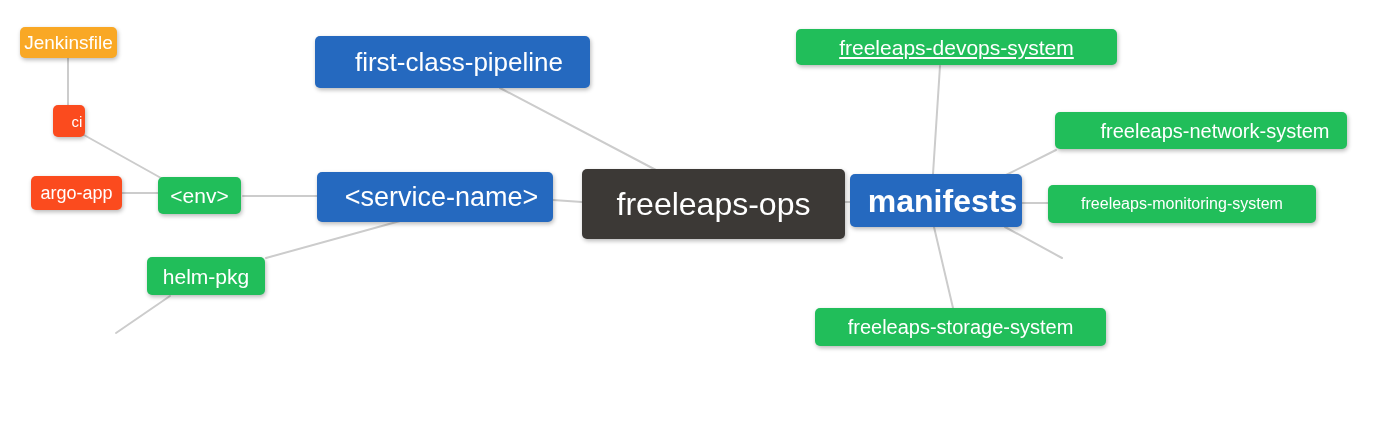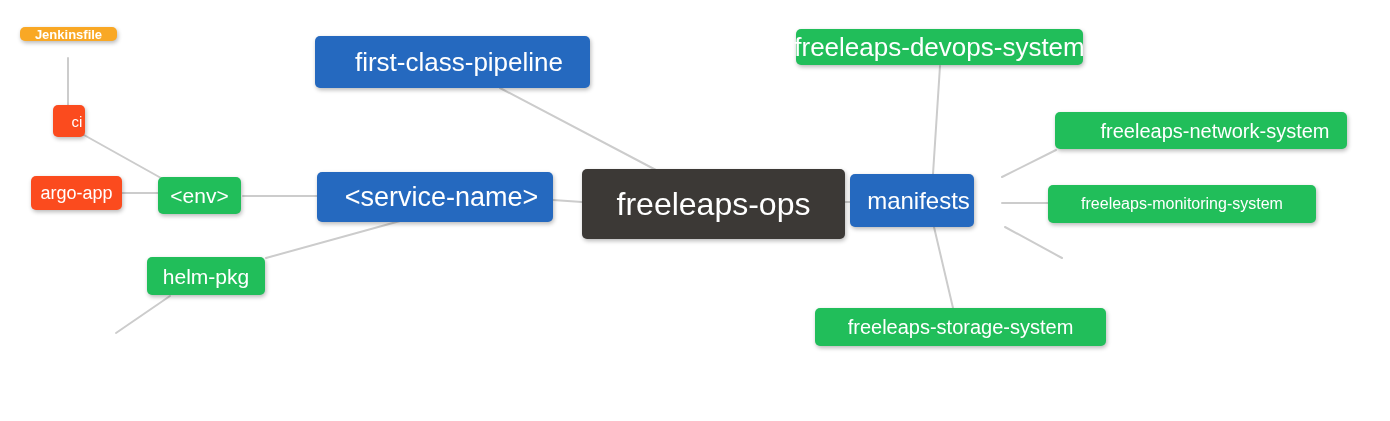--- a/index.html
+++ b/index.html
@@ -26,29 +26,29 @@
     cursor: pointer;
     line-height: 1;
   }
   .c-dark   { background: #3c3936; }
   .c-blue   { background: #2569bf; padding-left: 13px; }
   .c-green  { background: #21be5a; }
   .c-red    { background: #fb4b1e; }
   .c-orange { background: #f9a825; }
 
   
-  .n-jenkinsfile { left: 20px;  top: 27px;  width: 97px;  height: 14px; font-size: 13px; font-weight: bold; }
+  .n-jenkinsfile { left: 20px;  top: 27px;  width: 97px;  height: 31px; font-size: 19px; }
   .n-ci          { left: 53px;  top: 105px; width: 32px;  height: 32px; font-size: 15px; padding-left: 16px; }
   .n-argo-app    { left: 31px;  top: 176px; width: 91px;  height: 34px; font-size: 18px; }
   .n-env         { left: 158px; top: 177px; width: 83px;  height: 37px; font-size: 21px; }
   .n-service     { left: 317px; top: 172px; width: 236px; height: 50px; font-size: 27px; }
   .n-pipeline    { left: 315px; top: 36px;  width: 275px; height: 52px; font-size: 26px; }
   .n-root        { left: 582px; top: 169px; width: 263px; height: 70px; font-size: 32px; }
-  .n-manifests   { left: 850px; top: 174px; width: 124px; height: 53px; font-size: 24px; }
-  .n-devops      { left: 796px; top: 29px;  width: 287px; height: 36px; font-size: 26px; }
+  .n-manifests   { left: 850px; top: 174px; width: 172px; height: 53px; font-size: 32px; font-weight: bold; }
+  .n-devops      { left: 796px; top: 29px;  width: 321px; height: 36px; font-size: 21px; text-decoration: underline; }
   .n-network     { left: 1055px;top: 112px; width: 292px; height: 37px; font-size: 20px; padding-left: 28px; }
   .n-monitoring  { left: 1048px;top: 185px; width: 268px; height: 38px; font-size: 16px; }
   .n-controls    { left: 1060px;top: 255px; width: 298px; height: 38px; font-size: 20px; }
   .n-storage     { left: 815px; top: 308px; width: 291px; height: 38px; font-size: 20px; }
   .n-helm-pkg    { left: 147px; top: 257px; width: 118px; height: 38px; font-size: 21px; }
   .n-values      { left: 8px;   top: 332px; width: 169px; height: 35px; font-size: 17px; }
 </style>
 </head>
 <body>
 

